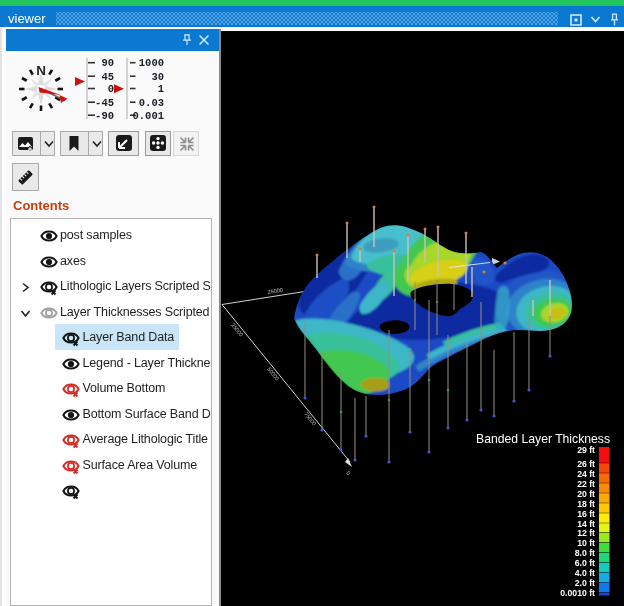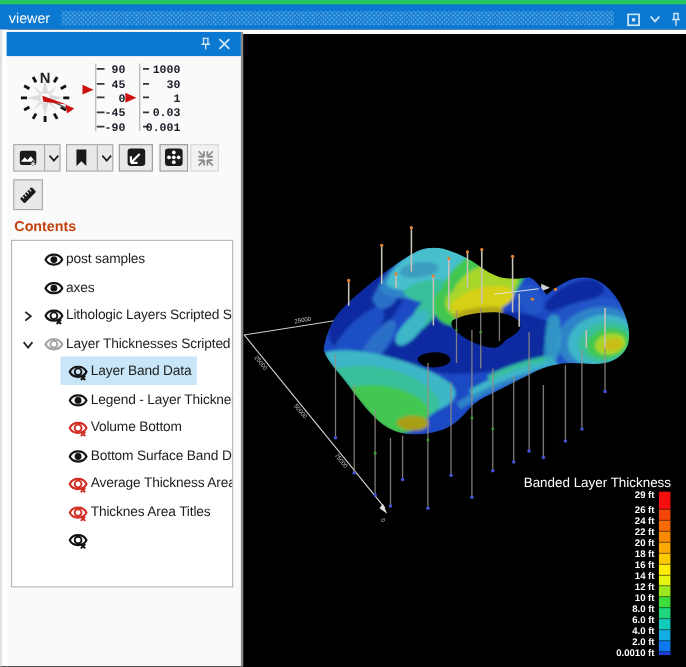--- a/index.html
+++ b/index.html
@@ -3,21 +3,21 @@
 <meta charset="utf-8">
 <style>
   html,body{margin:0;padding:0;}
   body{width:624px;height:606px;position:relative;overflow:hidden;background:#000;
        font-family:"Liberation Sans",sans-serif;filter:blur(0.4px);}
   .abs{position:absolute;}
 </style>
 </head>
 <body>
 
-<div class="abs" style="left:0;top:0;width:624px;height:27px;background:#0b79d1;border-top:4px solid #22c55e;box-sizing:border-box;">
+<div class="abs" style="left:0;top:0;width:624px;height:27px;background:#0b79d1;border-top:6px solid #22c55e;box-sizing:border-box;">
   <div class="abs" style="left:8px;top:5px;color:#fff;font-size:13px;">viewer</div>
 
   <div class="abs" style="left:56px;top:6px;width:502px;height:13px;
     background-image:radial-gradient(circle, rgba(150,200,238,0.55) 0.85px, transparent 1.1px),radial-gradient(circle, rgba(150,200,238,0.55) 0.85px, transparent 1.1px);
     background-size:4px 4px,4px 4px;background-position:0 0,2px 2px;"></div>
 
   <svg class="abs" style="left:570px;top:8px" width="12" height="12" viewBox="0 0 12 12">
     <rect x="1" y="1" width="10" height="10" fill="none" stroke="#cfe5f7" stroke-width="1.6"></rect>
     <rect x="4.5" y="4.5" width="3" height="3" fill="#cfe5f7"></rect>
   </svg>
@@ -394,21 +394,21 @@
     <svg class="abs" style="left:3px;top:4px" width="19" height="19" viewBox="0 0 19 19">
       <g transform="rotate(-45 9.5 9.5)">
         <rect x="2" y="6.5" width="15" height="6" rx="1" fill="#1a1a1a"></rect>
         <path d="M5 6.5 v2.5 M8 6.5 v2.5 M11 6.5 v2.5 M14 6.5 v2.5" stroke="#fff" stroke-width="1"></path>
       </g>
     </svg>
   </div>
 
   <div class="abs" style="left:7px;top:169px;font-size:13px;font-weight:bold;color:#c2410c;">Contents</div>
 
-  <div class="abs" style="left:4px;top:189px;width:202px;height:316px;background:#ffffff;border:1px solid #b4b4b4;box-sizing:border-box;overflow:hidden;font-size:12.5px;letter-spacing:-0.15px;color:#1e1e1e;" id="tree">
+  <div class="abs" style="left:4px;top:189px;width:202px;height:388px;background:#ffffff;border:1px solid #b4b4b4;box-sizing:border-box;overflow:hidden;font-size:12.5px;letter-spacing:-0.15px;color:#1e1e1e;" id="tree">
     <div class="abs" style="left:44px;top:105px;width:124px;height:26px;background:#c8e6f8;"></div>
 
     <svg class="abs" style="left:29px;top:10px" width="18" height="14" viewBox="0 0 18 14">
         <path d="M1.4,7 C4.2,0.9 13.8,0.9 16.6,7 C13.8,13.1 4.2,13.1 1.4,7 Z" fill="#fff" stroke="#141414" stroke-width="2"></path>
         <circle cx="9" cy="7" r="3.1" fill="#141414"></circle>
       </svg>
     <div class="abs" style="left:49px;top:4px;line-height:25px;">post samples</div>
 
     <svg class="abs" style="left:29px;top:35.5px" width="18" height="14" viewBox="0 0 18 14">
         <path d="M1.4,7 C4.2,0.9 13.8,0.9 16.6,7 C13.8,13.1 4.2,13.1 1.4,7 Z" fill="#fff" stroke="#141414" stroke-width="2"></path>
@@ -459,28 +459,28 @@
         <path d="M1.4,7 C4.2,0.9 13.8,0.9 16.6,7 C13.8,13.1 4.2,13.1 1.4,7 Z" fill="#fff" stroke="#141414" stroke-width="2"></path>
         <circle cx="9" cy="7" r="3.1" fill="#141414"></circle>
       </svg>
     <div class="abs" style="left:71.5px;top:182.5px;line-height:25px;white-space:nowrap;">Bottom Surface Band D</div>
 
     <svg class="abs" style="left:51px;top:214px" width="19" height="16" viewBox="0 0 19 16">
         <path d="M1.4,7 C4.2,0.9 13.8,0.9 16.6,7 C13.8,13.1 4.2,13.1 1.4,7 Z" fill="none" stroke="#d22f27" stroke-width="2"></path>
         <circle cx="9" cy="7" r="3.1" fill="none" stroke="#d22f27" stroke-width="1.7"></circle>
         <path d="M11.5 10.5 l4 4 M15.5 10.5 l-4 4" stroke="#d22f27" stroke-width="1.8"></path>
       </svg>
-    <div class="abs" style="left:71.5px;top:208px;line-height:25px;white-space:nowrap;">Average Thickness Area</div>
+    <div class="abs" style="left:71.5px;top:208px;line-height:25px;white-space:nowrap;">Average Lithologic Title</div>
 
     <svg class="abs" style="left:51px;top:239.5px" width="19" height="16" viewBox="0 0 19 16">
         <path d="M1.4,7 C4.2,0.9 13.8,0.9 16.6,7 C13.8,13.1 4.2,13.1 1.4,7 Z" fill="none" stroke="#d22f27" stroke-width="2"></path>
         <circle cx="9" cy="7" r="3.1" fill="none" stroke="#d22f27" stroke-width="1.7"></circle>
         <path d="M11.5 10.5 l4 4 M15.5 10.5 l-4 4" stroke="#d22f27" stroke-width="1.8"></path>
       </svg>
-    <div class="abs" style="left:71.5px;top:233.5px;line-height:25px;">Thicknes Area Titles</div>
+    <div class="abs" style="left:71.5px;top:233.5px;line-height:25px;">Surface Area Volume</div>
 
     <svg class="abs" style="left:51px;top:265px" width="19" height="16" viewBox="0 0 19 16">
         <path d="M1.4,7 C4.2,0.9 13.8,0.9 16.6,7 C13.8,13.1 4.2,13.1 1.4,7 Z" fill="none" stroke="#141414" stroke-width="2"></path>
         <circle cx="9" cy="7" r="3.1" fill="none" stroke="#141414" stroke-width="1.7"></circle>
         <path d="M11.5 10.5 l4 4 M15.5 10.5 l-4 4" stroke="#141414" stroke-width="1.8"></path>
       </svg>
   </div>
 </div>
 
 </body></html>

